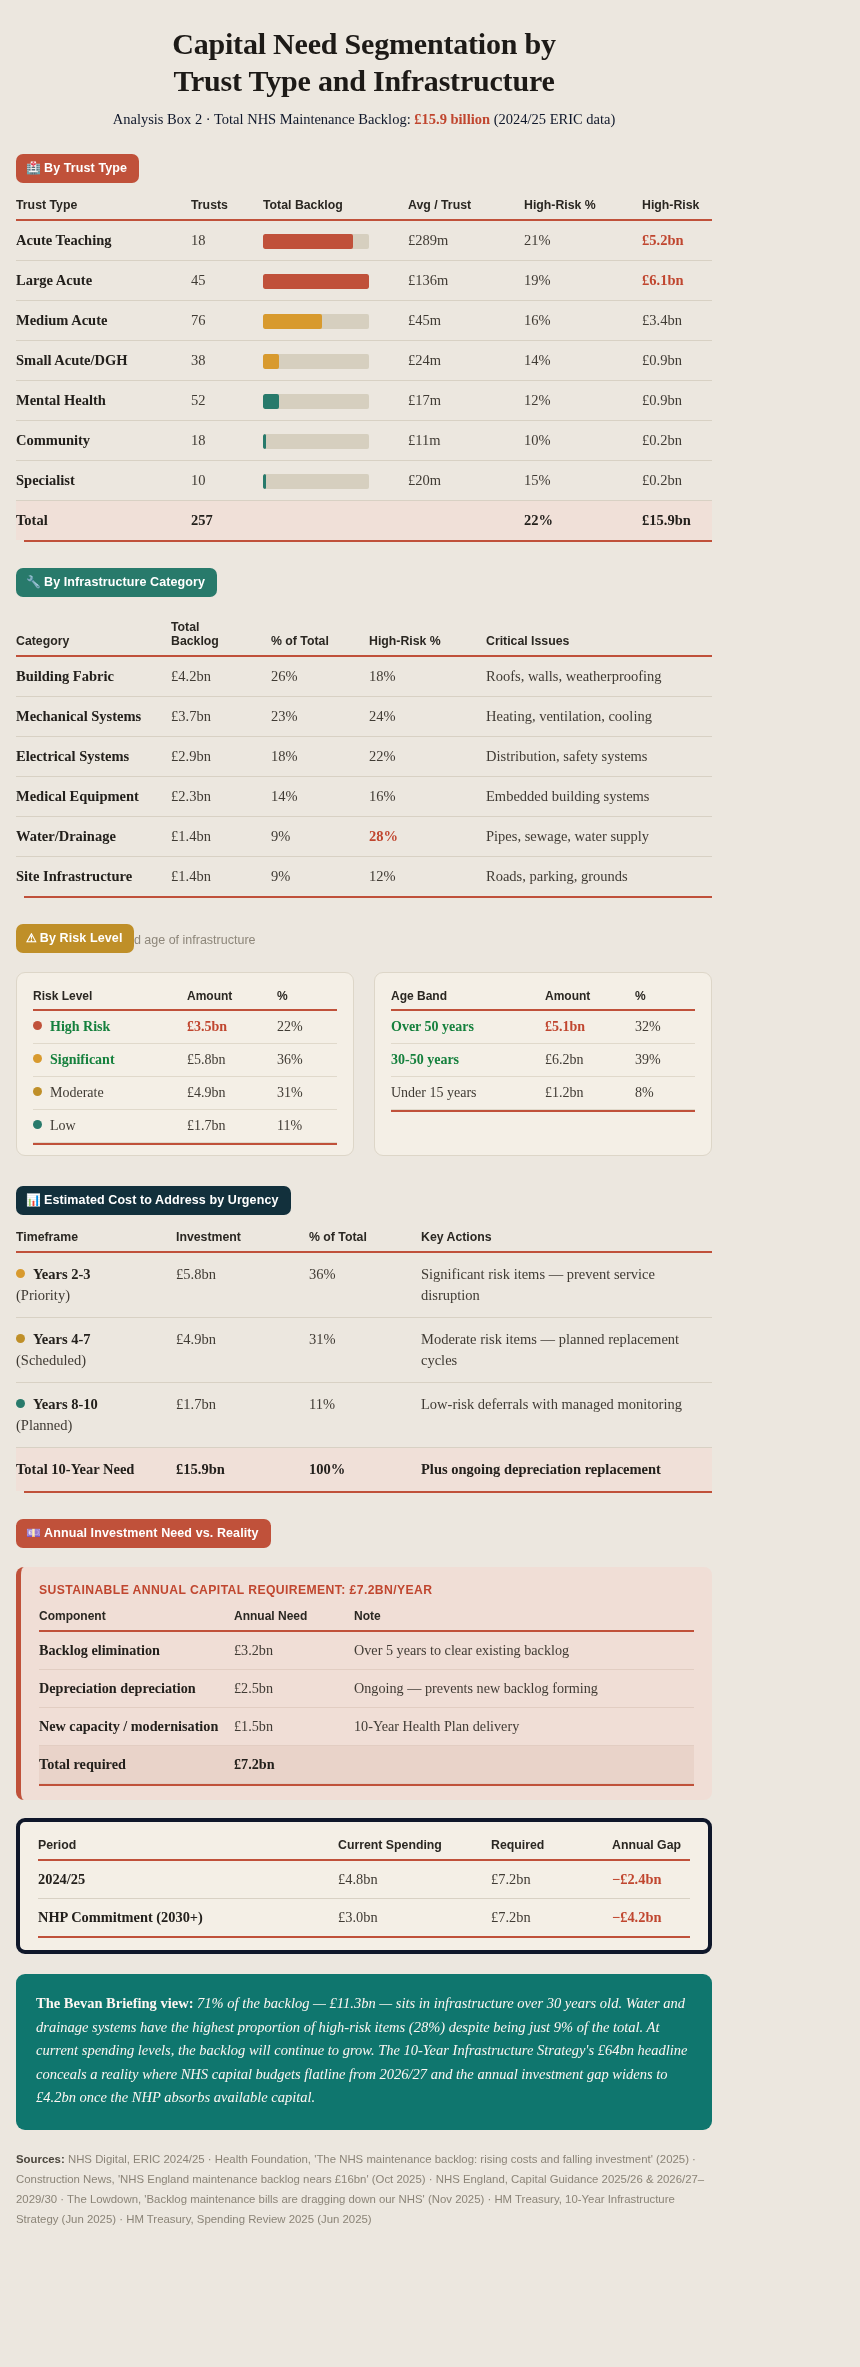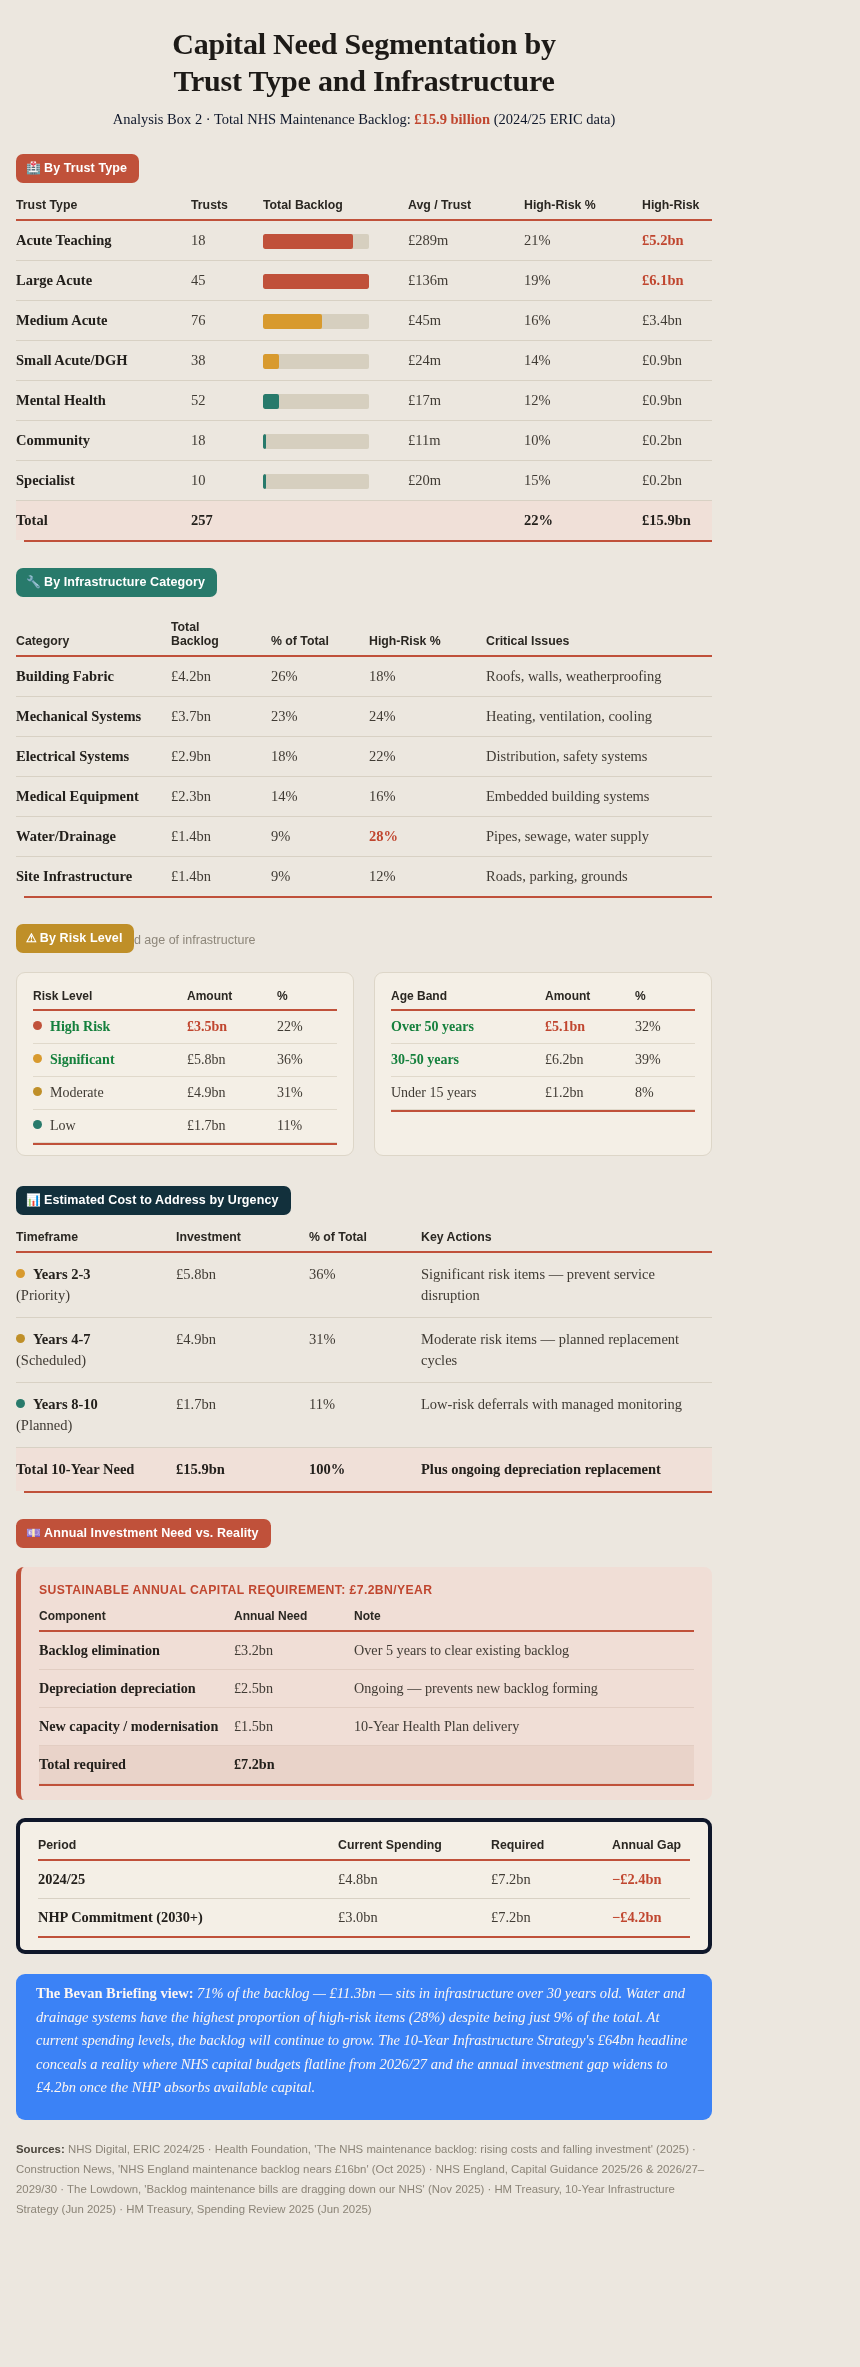--- a/index.html
+++ b/index.html
@@ -141,22 +141,22 @@
     margin-top:18px; background:#f4efe6; border:4px solid #0f172a;
     border-radius:9px; padding: 16px 18px 12px 18px;
   }
   .period-card thead th:nth-child(1){ width:300px; }
   .period-card thead th:nth-child(2){ width:153px; }
   .period-card thead th:nth-child(3){ width:121px; }
   .period-card tbody td { font-size:14.4px; padding:10px 8px 10px 0; }
 
   
   .viewbox {
-    margin-top:20px; background:#3b82f6; color:#fdf6f2;
-    border-radius:9px; padding: 8px 20px 20px 20px;
+    margin-top:20px; background:#0f766e; color:#fdf6f2;
+    border-radius:9px; padding: 18px 20px 20px 20px;
     font-style: italic; font-size:14.5px; line-height:1.62;
   }
   .viewbox b { font-style:normal; font-weight:700; }
 
   
   .sources {
     margin-top:20px; font-family:"Liberation Sans", sans-serif;
     font-size:11.4px; line-height:1.75; color:#8b8477;
   }
   .sources b { color:#4b463d; }

